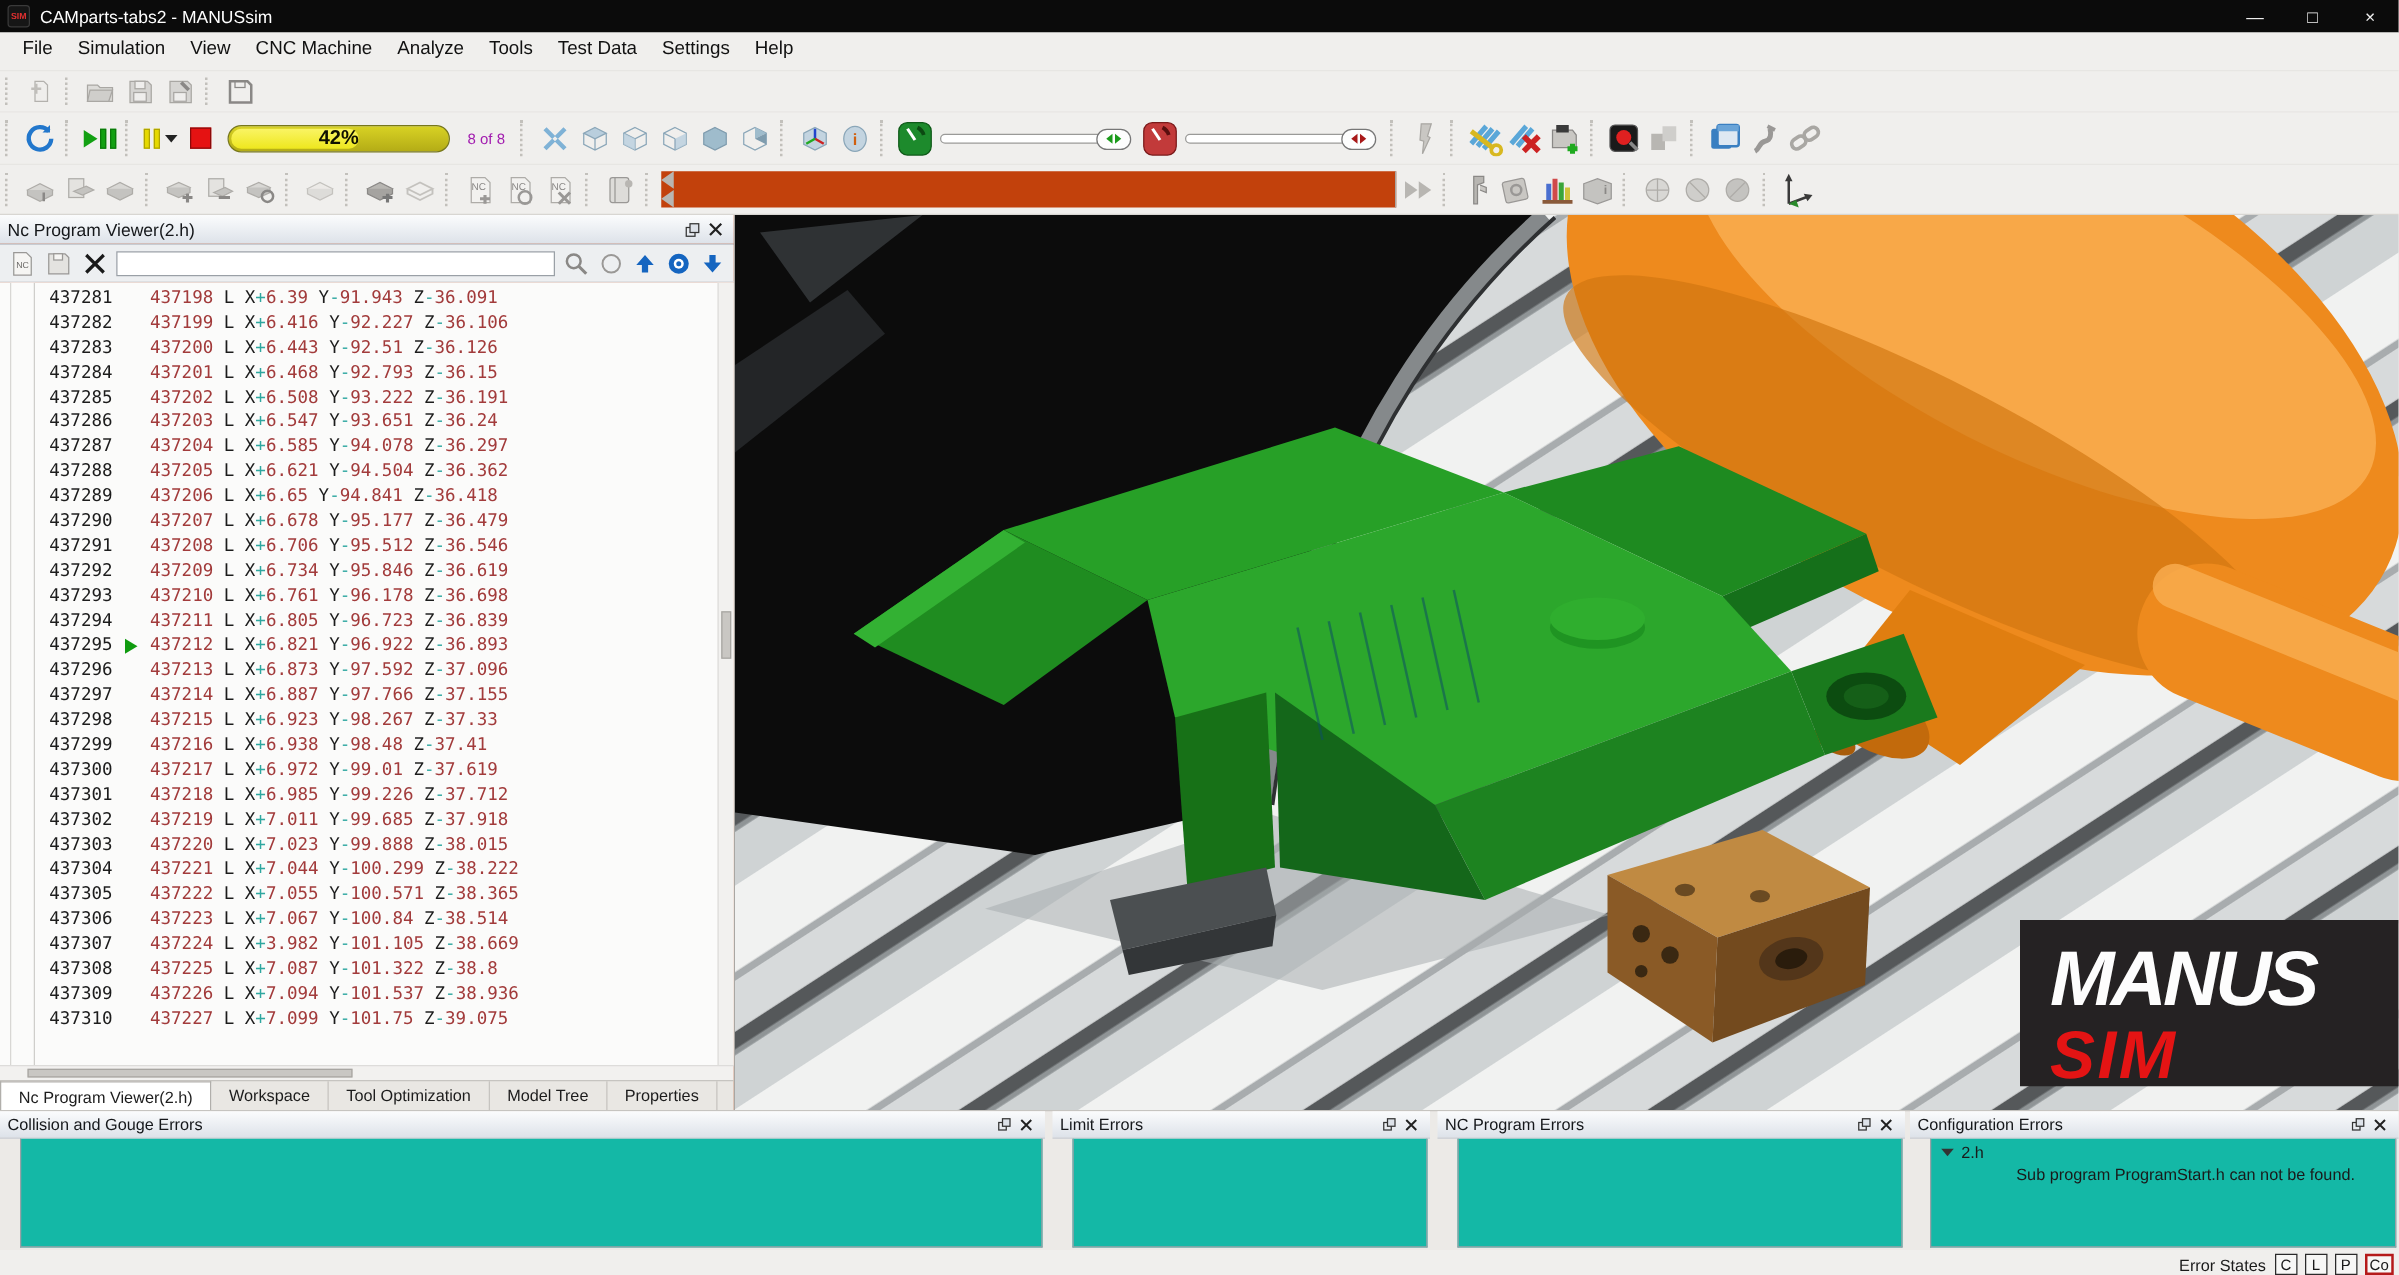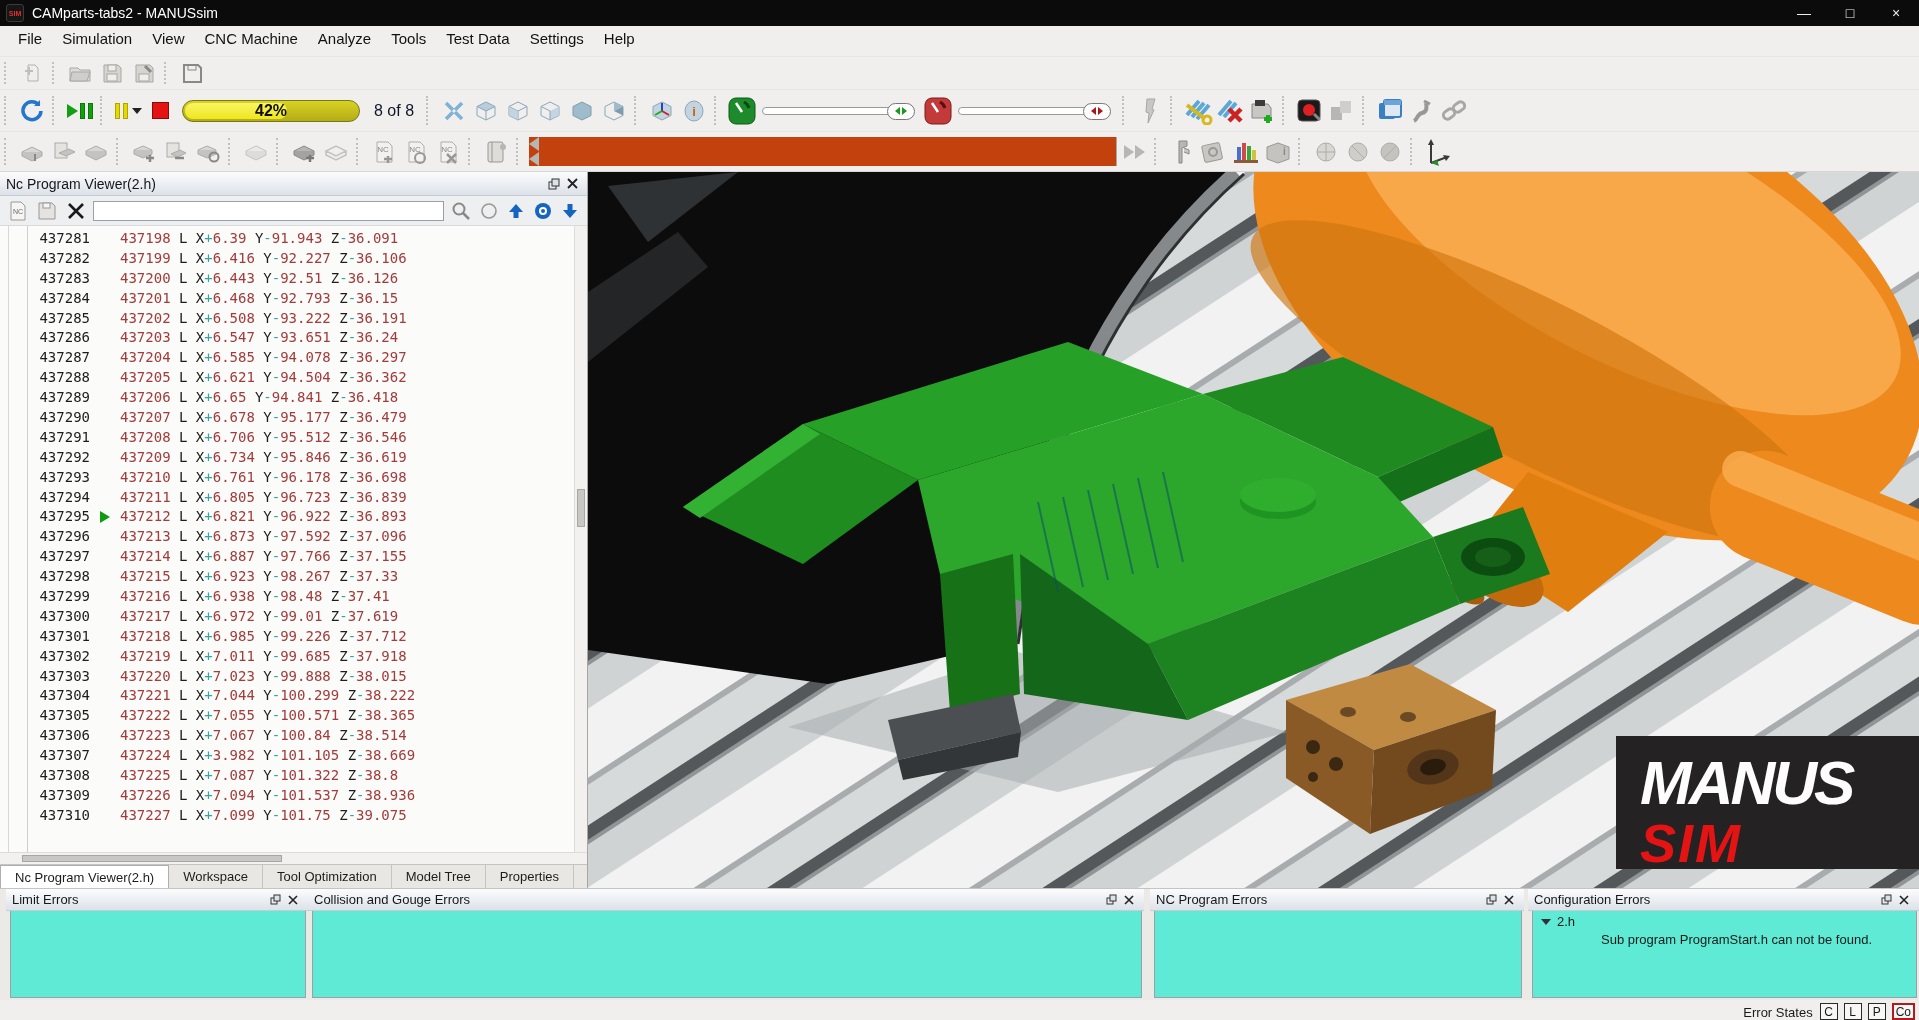--- a/index.html
+++ b/index.html
@@ -15,21 +15,21 @@
   
   .menubar{height:30px;display:flex;align-items:flex-start;padding-left:8px;font-size:15px;color:#111;background:#f0efed;flex:0 0 auto}
   .menu-item{padding:4px 10px}
 
   
   .toolbar{display:flex;align-items:center;background:#f0efed;flex:0 0 auto;border-top:1px solid #e7e6e3}
   .tb1{height:33px}.tb2{height:42px}.tb3{height:41px;border-bottom:1px solid #d8d6d2}
   .grip{width:6px;height:70%;border-left:2px dotted #c2c0bb;margin:0 6px 0 4px}
   .ti{min-width:30px;height:30px;display:flex;align-items:center;justify-content:center;margin:0 1px}
   .ti svg{display:block}
-  .txt{font-size:16px;color:#0f172a;margin:0 8px;white-space:nowrap}
+  .txt{font-size:12px;color:#a21caf;margin:0 8px;white-space:nowrap}
   .pill{width:178px;height:22px;border-radius:11px;border:1px solid #77771c;background:linear-gradient(180deg,#d8d224,#b4ac16);position:relative;display:flex;align-items:center;justify-content:center;margin:0 6px}
   .pill .fill{position:absolute;left:2px;top:2px;bottom:2px;width:58%;border-radius:9px;background:linear-gradient(180deg,#faf464,#eee71e)}
   .pill .ptxt{position:relative;font-size:16px;font-weight:bold;color:#101000}
   .slider{width:150px;height:8px;background:#fff;border:1px solid #9a9a98;border-radius:4px;position:relative;margin:0 10px 0 4px}
   .shandle{position:absolute;right:-4px;top:-5px;width:28px;height:17px;background:#fdfdfd;border:1px solid #777;border-radius:9px;display:flex;align-items:center;justify-content:center;gap:2px}
   .arrL{width:0;height:0;border-right:5px solid #1a9a1a;border-top:4px solid transparent;border-bottom:4px solid transparent}
   .arrR{width:0;height:0;border-left:5px solid #1a9a1a;border-top:4px solid transparent;border-bottom:4px solid transparent}
   .red .arrL{border-right-color:#a81818}.red .arrR{border-left-color:#a81818}
   .tri-r{width:0;height:0;border-left:11px solid #12a012;border-top:7px solid transparent;border-bottom:7px solid transparent}
   .pbars{display:flex;gap:3px}
@@ -71,21 +71,21 @@
 
   .viewport{flex:1;position:relative;min-width:0;background:#dfe1e0}
   .viewport svg{position:absolute;inset:0;width:100%;height:100%}
 
   
   .errors{height:112px;display:flex;background:#eceae7;flex:0 0 auto;border-top:1px solid #c6c4c0}
   .epanel{display:flex;flex-direction:column;min-width:0}
   .ep-col{width:836px}.ep-lim{width:302px;margin-left:6px}.ep-nc{width:374px;margin-left:6px}.ep-cfg{flex:1;margin-left:4px}
   .ep-h{height:22px;background:linear-gradient(180deg,#fbfcfd,#dde2e9);display:flex;align-items:center;padding:0 6px;font-size:13px;color:#15171a;border-bottom:1px solid #c7ccd3}
   .ep-h .sp{flex:1}
-  .ep-c{flex:1;background:#5eead4;border:1px solid #9aa0a6;border-top:none;margin:0 2px 2px 4px;font-size:13px;color:#1a1a1a;overflow:hidden}
+  .ep-c{flex:1;background:#14b8a6;border:1px solid #9aa0a6;border-top:none;margin:0 2px 2px 16px;font-size:13px;color:#1a1a1a;overflow:hidden}
   .cfg-row{display:flex;align-items:center;gap:6px;padding:3px 6px 0 8px}
   .chev{width:0;height:0;border-top:6px solid #333;border-left:5px solid transparent;border-right:5px solid transparent}
   .cfg-msg{padding:3px 6px 0 68px}
 
   
   .statusbar{height:20px;display:flex;align-items:flex-end;justify-content:flex-end;gap:7px;padding-right:4px;font-size:13px;color:#1a1a1a;background:#f0efed;flex:0 0 auto}
   .badges{display:flex;gap:6px}
   .badge{min-width:18px;height:17px;border:1px solid #2a2a2a;background:#f7f7f6;display:flex;align-items:center;justify-content:center;font-size:12px;padding:0 2px}
   .badge.active{border:2px solid #b51a1a}
 </style>
@@ -730,41 +730,41 @@
         <g>
           <rect x="1028" y="564" width="303" height="133" fill="#252223"></rect>
           <text x="1052" y="632" font-family="Liberation Sans, sans-serif" font-size="62" font-weight="bold" font-style="italic" letter-spacing="-3" fill="#fdfdfd">MANUS</text>
           <text x="1052" y="690" font-family="Liberation Sans, sans-serif" font-size="54" font-weight="bold" font-style="italic" letter-spacing="2" fill="#e41414">SIM</text>
         </g>
       </svg>
     </div>
   </div>
 
   <div class="errors">
+    <div class="epanel ep-col">
+      <div class="ep-h">
+          <span>Collision and Gouge Errors</span>
+          <span class="sp"></span>
+        <span class="ph-btn">
+            <svg width="11" height="11">
+              <rect x="1" y="4" width="6" height="6" fill="none" stroke="#333"></rect>
+              <rect x="4" y="1" width="6" height="6" fill="#dde2e9" stroke="#333"></rect>
+            </svg>
+          </span>
+        <span class="ph-btn">
+            <svg width="10" height="10">
+              <path d="M1 1l8 8M9 1 1 9" stroke="#222" stroke-width="1.6"></path>
+            </svg>
+          </span>
+      </div>
+      <div class="ep-c"></div>
+    </div>
     <div class="epanel ep-lim">
       <div class="ep-h">
           <span>Limit Errors</span>
-          <span class="sp"></span>
-        <span class="ph-btn">
-            <svg width="11" height="11">
-              <rect x="1" y="4" width="6" height="6" fill="none" stroke="#333"></rect>
-              <rect x="4" y="1" width="6" height="6" fill="#dde2e9" stroke="#333"></rect>
-            </svg>
-          </span>
-        <span class="ph-btn">
-            <svg width="10" height="10">
-              <path d="M1 1l8 8M9 1 1 9" stroke="#222" stroke-width="1.6"></path>
-            </svg>
-          </span>
-      </div>
-      <div class="ep-c"></div>
-    </div>
-    <div class="epanel ep-col">
-      <div class="ep-h">
-          <span>Collision and Gouge Errors</span>
           <span class="sp"></span>
         <span class="ph-btn">
             <svg width="11" height="11">
               <rect x="1" y="4" width="6" height="6" fill="none" stroke="#333"></rect>
               <rect x="4" y="1" width="6" height="6" fill="#dde2e9" stroke="#333"></rect>
             </svg>
           </span>
         <span class="ph-btn">
             <svg width="10" height="10">
               <path d="M1 1l8 8M9 1 1 9" stroke="#222" stroke-width="1.6"></path>

